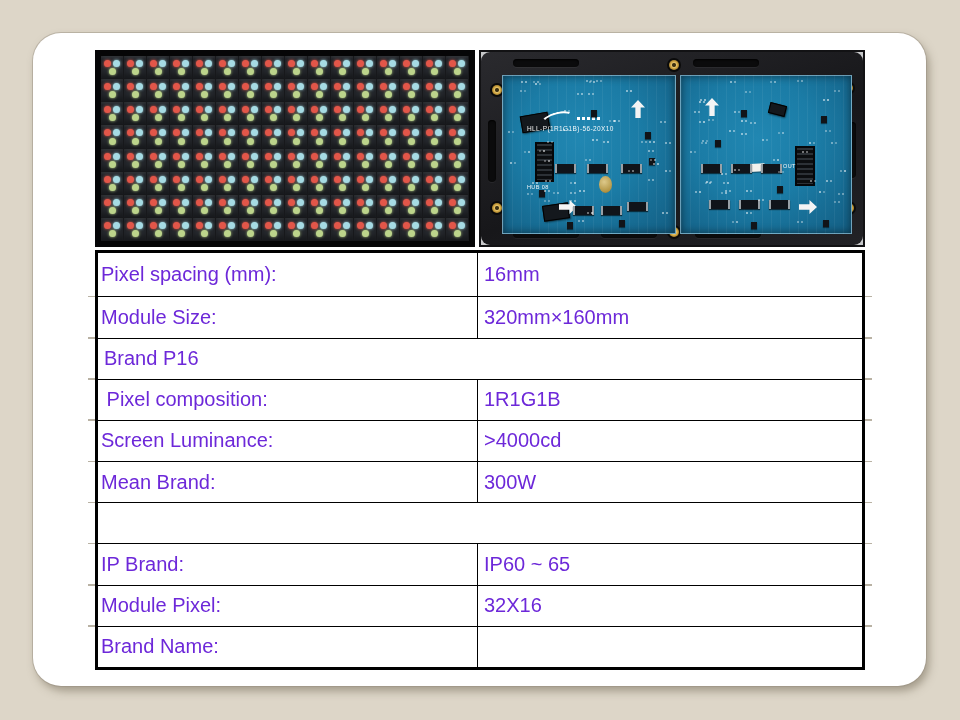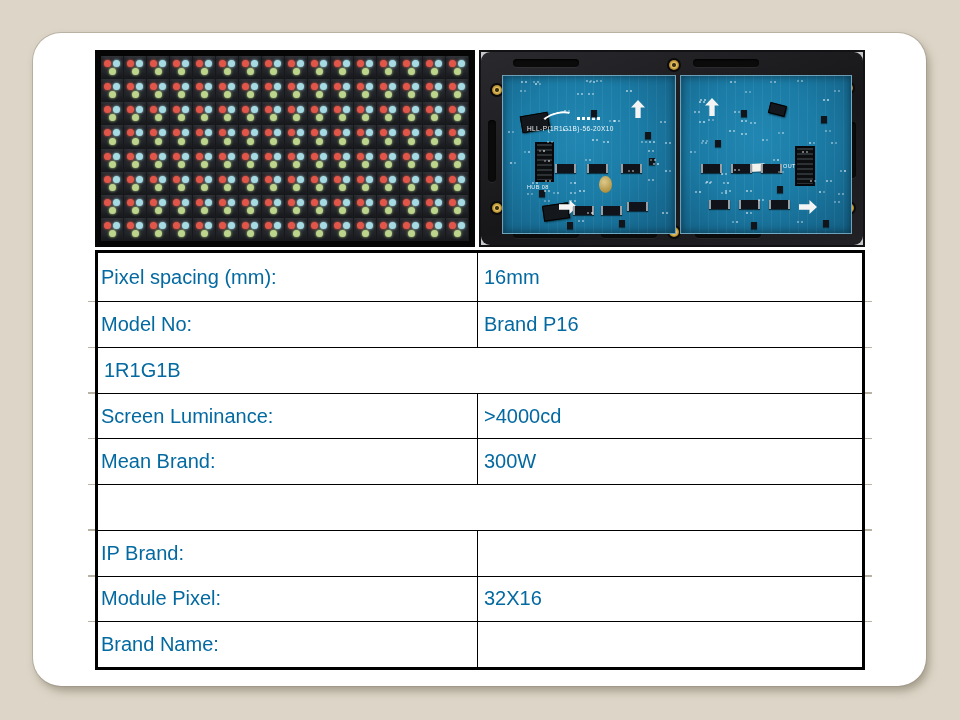--- a/index.html
+++ b/index.html
@@ -46,21 +46,21 @@
   .sdot{position:absolute;width:2px;height:2px;background:rgba(255,255,255,.8);border-radius:1px;}
 
   
   .spec-table{position:absolute;left:62px;top:217px;width:770px;height:420px;box-sizing:border-box;
               border:3px solid #000;background:#fff;display:flex;flex-direction:column;}
   .srow{flex:1;display:flex;position:relative;}
   .srow:first-child{flex:1.08;}
   .srow + .srow{border-top:1.5px solid #000;}
   .srow + .srow::before{content:"";position:absolute;left:-10px;top:-1.5px;width:7px;height:1.5px;background:#b9b2a4;}
   .srow + .srow::after{content:"";position:absolute;right:-10px;top:-1.5px;width:7px;height:1.5px;background:#b9b2a4;}
-  .cell{display:flex;align-items:center;font-size:20px;color:#0369a1;white-space:pre;overflow:hidden;}
+  .cell{display:flex;align-items:center;font-size:20px;color:#6d28d9;white-space:pre;overflow:hidden;}
   .cell-label{width:380px;flex:none;box-sizing:border-box;border-right:1.5px solid #000;padding-left:3px;}
   .cell-value{flex:1;padding-left:6px;}
 </style>
 </head>
 <body>
 
 <div class="page">
   <div class="card">
 
     <div class="media-row">
@@ -966,38 +966,43 @@
         </div>
       </figure>
     </div>
 
     <div class="spec-table" id="spec-table">
         <div class="srow">
           <div class="cell cell-label">Pixel spacing (mm):</div>
           <div class="cell cell-value">16mm</div>
         </div>
         <div class="srow">
-          <div class="cell cell-label">Model No:</div>
+          <div class="cell cell-label">Module Size:</div>
+          <div class="cell cell-value">320mm×160mm</div>
+        </div>
+        <div class="srow">
           <div class="cell cell-value">Brand P16</div>
         </div>
         <div class="srow">
+          <div class="cell cell-label"> Pixel composition:</div>
           <div class="cell cell-value">1R1G1B</div>
         </div>
         <div class="srow">
           <div class="cell cell-label">Screen Luminance:</div>
           <div class="cell cell-value">&gt;4000cd</div>
         </div>
         <div class="srow">
           <div class="cell cell-label">Mean Brand:</div>
           <div class="cell cell-value">300W</div>
         </div>
         <div class="srow">
         </div>
         <div class="srow">
           <div class="cell cell-label">IP Brand:</div>
+          <div class="cell cell-value">IP60 ~ 65</div>
         </div>
         <div class="srow">
           <div class="cell cell-label">Module Pixel:</div>
           <div class="cell cell-value">32X16</div>
         </div>
         <div class="srow">
           <div class="cell cell-label">Brand Name:</div>
         </div>
       </div>
   </div>

